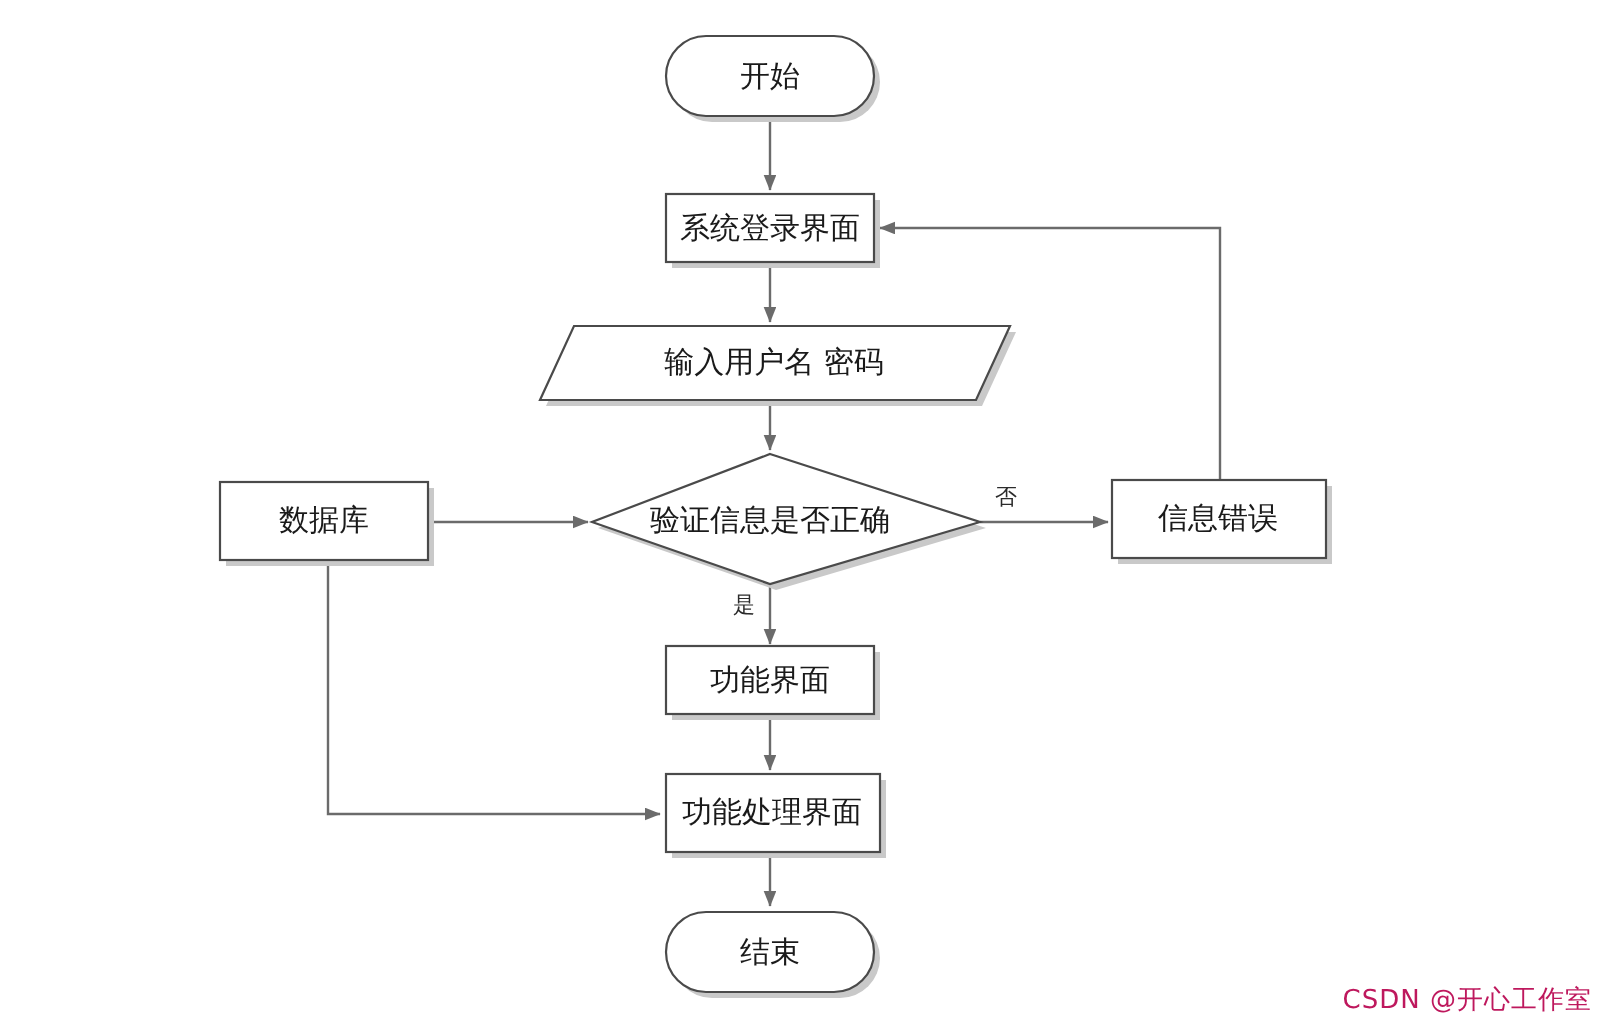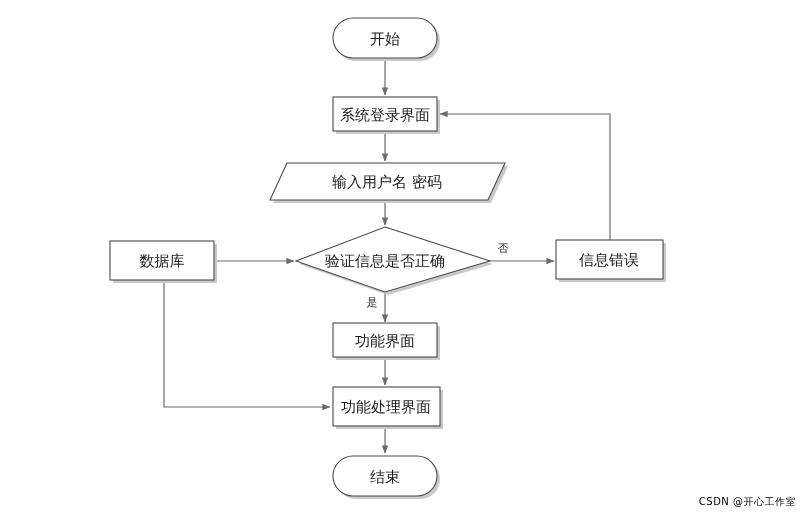--- a/index.html
+++ b/index.html
@@ -46,22 +46,22 @@
   }
   .connector {
     stroke: #6b6b6b;
     stroke-width: 1.2;
     fill: none;
   }
   .watermark-text {
     position: absolute;
     right: 10px;
     bottom: 6px;
-    font-size: 10px;
-    color: #000000;
+    font-size: 13px;
+    color: #be185d;
     letter-spacing: 0.5px;
     font-family: "DejaVu Sans", "Liberation Sans", sans-serif;
     user-select: none;
     white-space: nowrap;
   }
 </style>
 </head>
 <body>
 
 <svg id="flow-canvas" viewBox="0 0 806 515">

